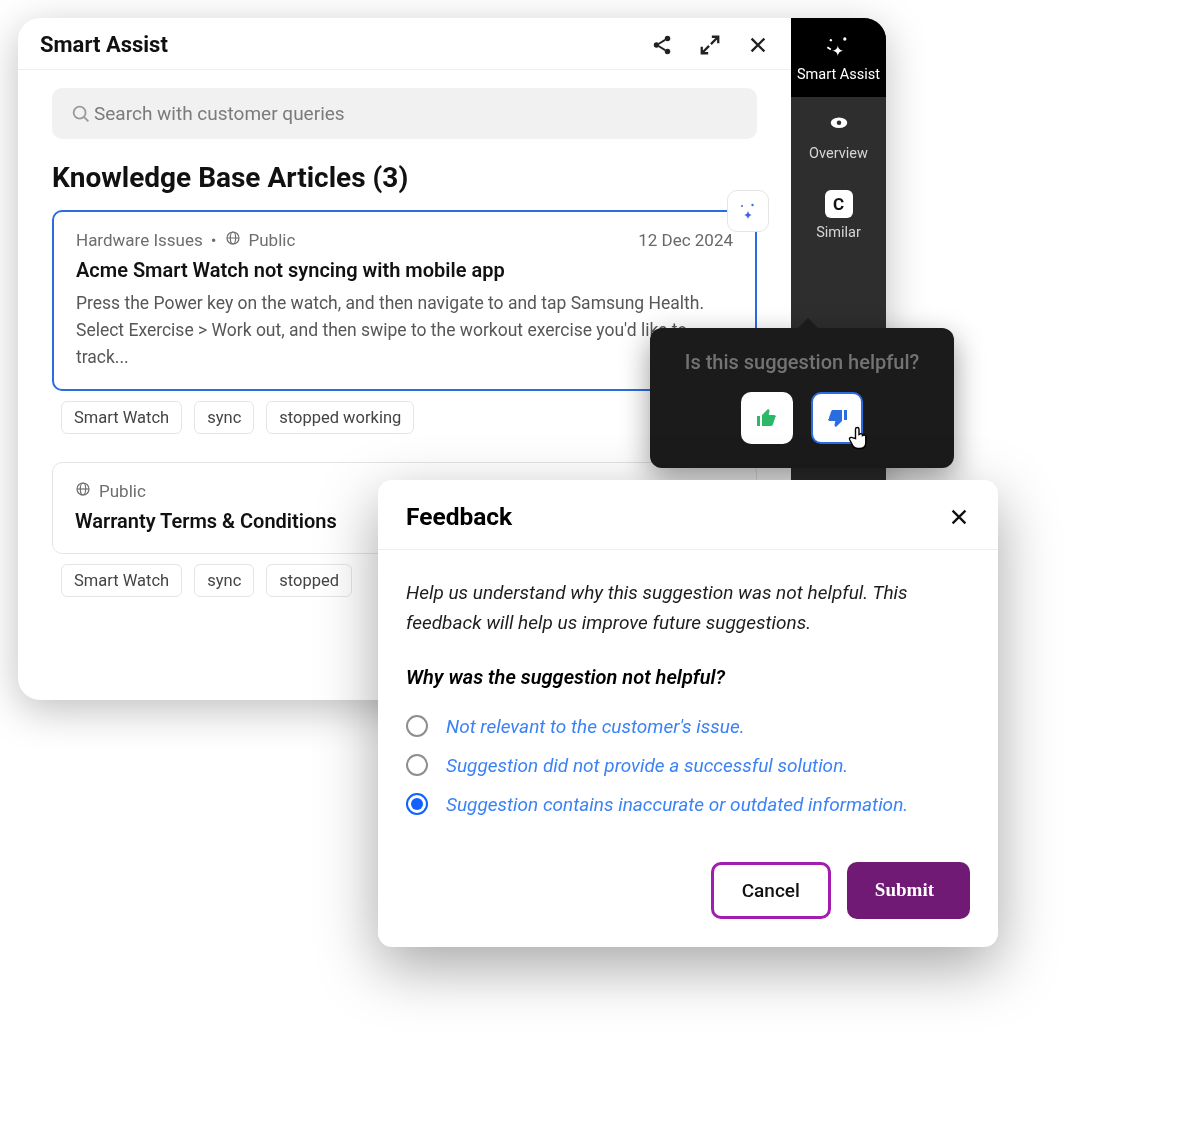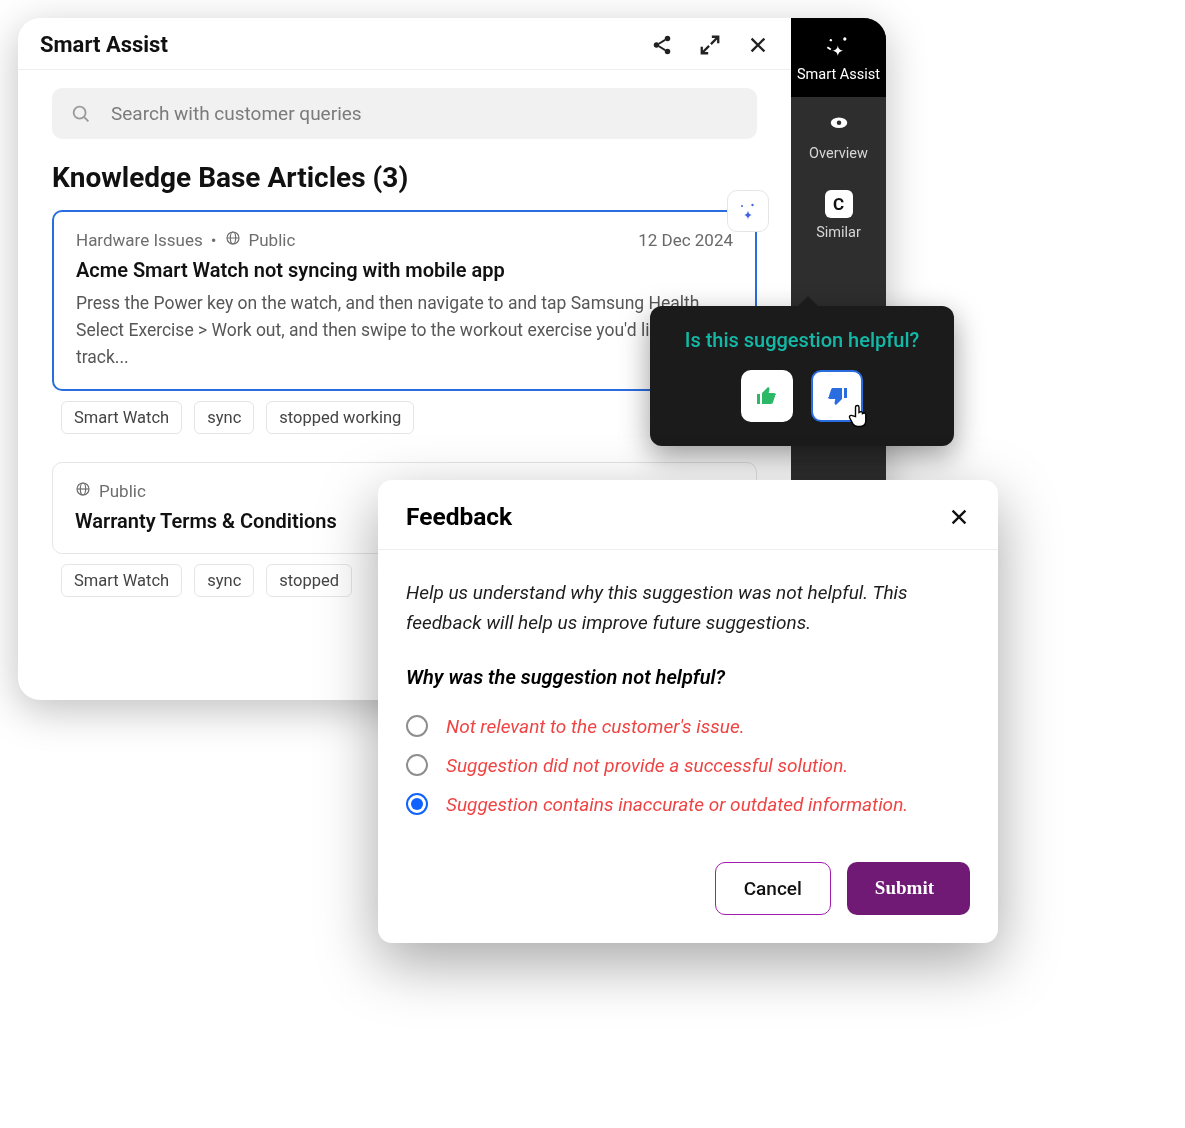--- a/index.html
+++ b/index.html
@@ -23,21 +23,21 @@
       display: flex; align-items: center;
       padding: 14px 22px 12px 22px;
       border-bottom: 1px solid #eee;
     }
     .app-title { font-size: 22px; font-weight: 700; flex: 1; color: #111; }
     .header-actions { display: flex; gap: 26px; color: #222; }
     .header-icon { width: 22px; height: 22px; display: flex; align-items: center; justify-content: center; cursor: pointer; }
 
     .app-main { padding: 18px 34px; }
 
-    .search-bar { background: #f1f1f1; border-radius: 10px; display: flex; align-items: center; padding: 14px 18px; gap: 19px; margin-bottom: 22px; }
+    .search-bar { background: #f1f1f1; border-radius: 10px; display: flex; align-items: center; padding: 14px 18px; gap: 2px; margin-bottom: 22px; }
     .search-bar svg { flex-shrink: 0; }
     .search-input { border: none; outline: none; background: transparent; font-size: 19px; color: #7b7b7b; flex: 1; }
     .search-input::placeholder { color: #7b7b7b; }
 
     .section-title { font-size: 28px; font-weight: 700; color: #111; margin-bottom: 16px; }
 
     .article-card {
       border: 1px solid #e5e5e5;
       border-radius: 10px;
       padding: 18px 22px;
@@ -77,23 +77,23 @@
       padding: 14px 2px; font-size: 14.5px; color: #d6d6d6;
       cursor: pointer;
     }
     .rail-item.active { background: #000; color: #fff; }
     .rail-icon { width: 28px; height: 28px; display:flex; align-items:center; justify-content:center; }
     .rail-c { width: 28px; height: 28px; background: #fff; color:#111; border-radius:6px; font-weight:700; display:flex; align-items:center; justify-content:center; font-size:17px;}
 
     
     .popover {
       position: absolute;
-      left: 650px; top: 306px;
+      left: 650px; top: 328px;
       width: 304px;
-      background: #1b1b1b; color: #14b8a6;
+      background: #1b1b1b; color: #737373;
       border-radius: 12px;
       padding: 22px 22px 24px 22px;
       z-index: 10;
       box-shadow: 0 10px 30px rgba(0,0,0,0.4);
     }
     .popover::before {
       content: ""; position: absolute; left: 146px; top: -10px;
       border-left: 12px solid transparent; border-right: 12px solid transparent;
       border-bottom: 12px solid #1b1b1b;
     }
@@ -118,24 +118,24 @@
     .modal-header { display: flex; align-items: center; padding: 22px 28px 18px 28px; border-bottom: 1px solid #eee; }
     .modal-title { font-size: 24.5px; font-weight: 700; flex: 1; }
     .close-btn { width: 22px; height: 22px; cursor: pointer; }
     .modal-body { padding: 28px 28px 10px 28px; font-style: italic; }
     .modal-desc { font-size: 19px; line-height: 1.6; color: #1d1d1d; margin-bottom: 26px; }
     .modal-q { font-size: 20px; font-weight: 600; margin-bottom: 18px; }
     .radio-row { display: flex; align-items: center; gap: 18px; padding: 8px 0; cursor: pointer; }
     .radio { width: 22px; height: 22px; border: 2px solid #8e8e8e; border-radius: 50%; flex-shrink: 0; display:flex; align-items:center; justify-content:center; }
     .radio.checked { border-color: #0f62fe; }
     .radio.checked::after { content:""; width:12px; height:12px; background:#0f62fe; border-radius:50%; }
-    .radio-label { font-size: 19px; color: #ef4444; }
+    .radio-label { font-size: 19px; color: #3b82f6; }
     .modal-footer { display: flex; justify-content: flex-end; gap: 16px; padding: 28px; }
     .btn { font-size: 19px; padding: 14px 28px; border-radius: 10px; cursor: pointer; border: none; font-weight: 500;}
-    .btn-cancel { background: #fff; border: 1px solid #a21caf; color: #111; }
+    .btn-cancel { background: #fff; border: 3px solid #a21caf; color: #111; }
     .btn-submit { background: #701a75; color: #fff; padding-right: 36px; font-weight: 600; font-family: Liberation Serif, serif;}
   </style>
 </head>
 <body>
 
 <div class="app-window">
 
   <div class="app-body">
     <div class="app-header">
       <div class="app-title">Smart Assist</div>

